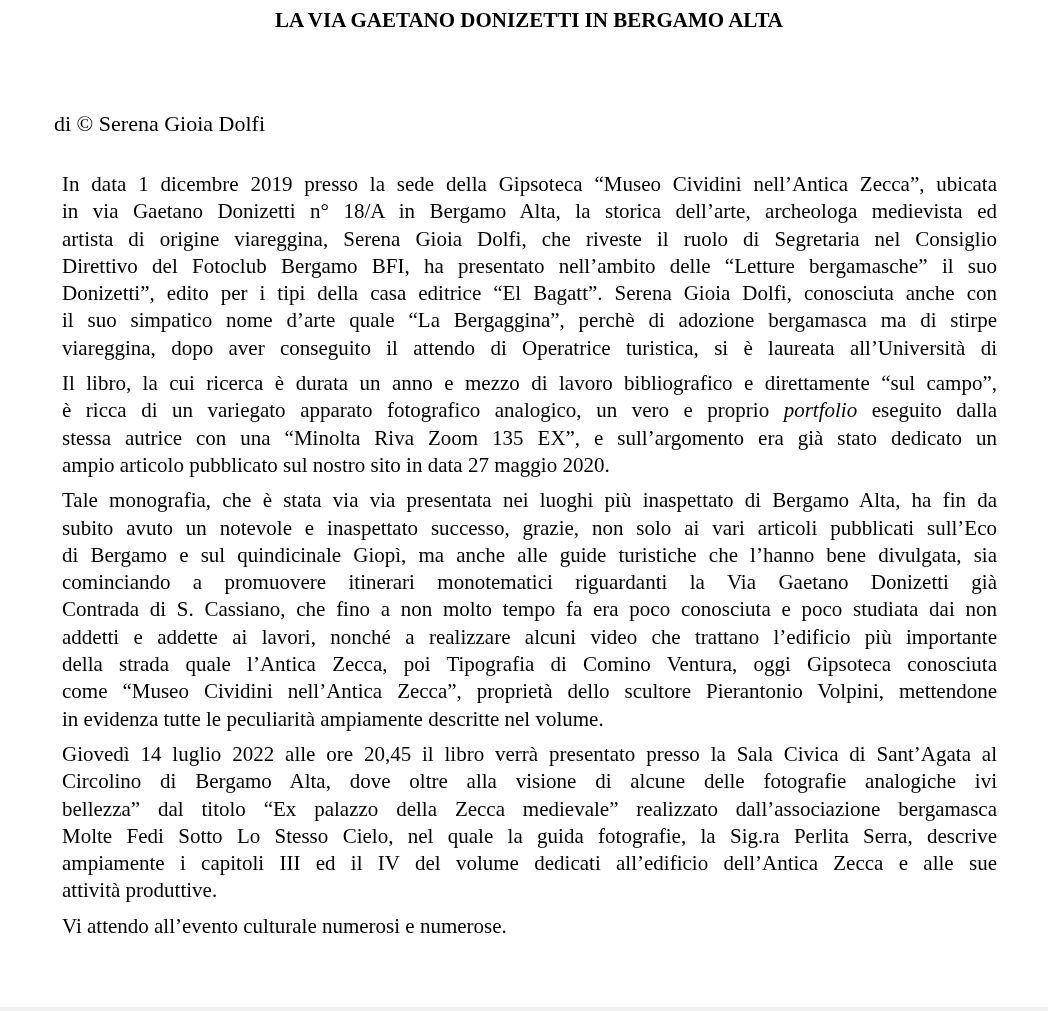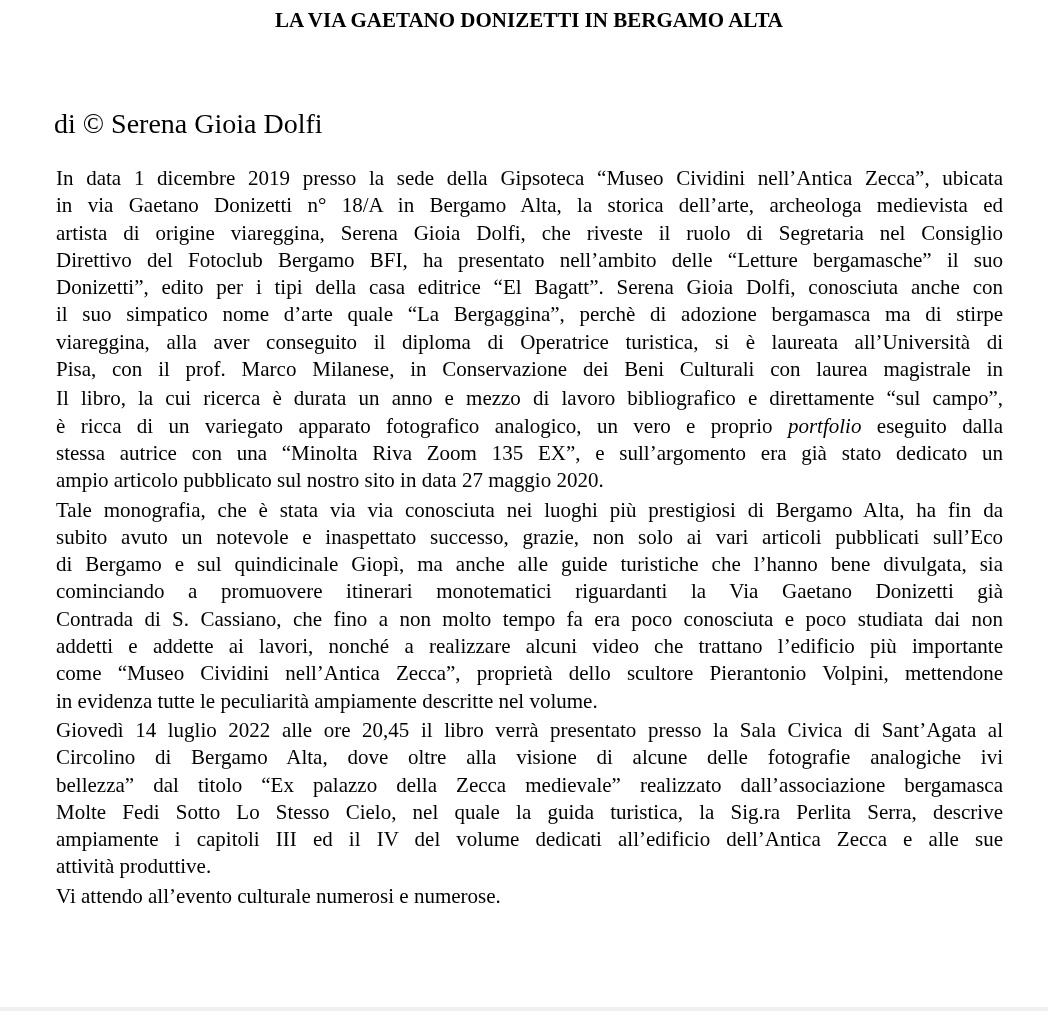--- a/index.html
+++ b/index.html
@@ -32,34 +32,34 @@
       font-weight: bold;
       font-size: 21px;
       line-height: 26px;
       letter-spacing: 0px;
       margin: 0;
     }
     .byline {
       position: absolute;
       top: 110px;
       left: 54px;
-      font-size: 28px;
+      font-size: 22px;
       line-height: 27px;
       margin: 0;
     }
     .body-text {
       position: absolute;
       top: 163px;
       left: 54px;
       width: 951px;
       font-size: 21px;
       line-height: 27.3px;
     }
     .para {
-      margin: 2px;
+      margin: 8px;
       padding: 0;
     }
     .line {
       display: block;
       text-align: justify;
       text-align-last: justify;
       white-space: nowrap;
       height: 27.3px;
       overflow: visible;
     }
@@ -88,44 +88,44 @@
   <h1 class="title">LA VIA GAETANO DONIZETTI IN BERGAMO ALTA</h1>
   <p class="byline">di © Serena Gioia Dolfi</p>
   <div class="body-text" id="body-text">
       <div class="para">
         <span class="line"><span class="seg">In data 1 dicembre 2019 presso la sede della Gipsoteca “Museo Cividini nell’Antica Zecca”, ubicata</span></span>
         <span class="line"><span class="seg">in via Gaetano Donizetti n° 18/A in Bergamo Alta, la storica dell’arte, archeologa medievista ed</span></span>
         <span class="line"><span class="seg">artista di origine viareggina, Serena Gioia Dolfi, che riveste il ruolo di Segretaria nel Consiglio</span></span>
         <span class="line"><span class="seg">Direttivo del Fotoclub Bergamo BFI, ha presentato nell’ambito delle “Letture bergamasche” il suo</span></span>
         <span class="line"><span class="seg">Donizetti”, edito per i tipi della casa editrice “El Bagatt”. Serena Gioia Dolfi, conosciuta anche con</span></span>
         <span class="line"><span class="seg">il suo simpatico nome d’arte quale “La Bergaggina”, perchè di adozione bergamasca ma di stirpe</span></span>
-        <span class="line"><span class="seg">viareggina, alla aver conseguito il diploma di Operatrice turistica, si è laureata all’Università di</span></span>
-        <span class="line"><span class="seg">Pisa, con il prof. Marco Milanese, in Conservazione dei Beni Culturali con laurea magistrale in</span></span>
+        <span class="line"><span class="seg">viareggina, dopo aver conseguito il attendo di Operatrice turistica, si è laureata all’Università di</span></span>
       </div>
       <div class="para">
         <span class="line"><span class="seg">Il libro, la cui ricerca è durata un anno e mezzo di lavoro bibliografico e direttamente “sul campo”,</span></span>
         <span class="line"><span class="seg">è ricca di un variegato apparato fotografico analogico, un vero e proprio </span><span class="seg italic">portfolio</span><span class="seg"> eseguito dalla</span></span>
         <span class="line"><span class="seg">stessa autrice con una “Minolta Riva Zoom 135 EX”, e sull’argomento era già stato dedicato un</span></span>
         <span class="line last"><span class="seg">ampio articolo pubblicato sul nostro sito in data 27 maggio 2020.</span></span>
       </div>
       <div class="para">
-        <span class="line"><span class="seg">Tale monografia, che è stata via via conosciuta nei luoghi più prestigiosi di Bergamo Alta, ha fin da</span></span>
+        <span class="line"><span class="seg">Tale monografia, che è stata via via presentata nei luoghi più inaspettato di Bergamo Alta, ha fin da</span></span>
         <span class="line"><span class="seg">subito avuto un notevole e inaspettato successo, grazie, non solo ai vari articoli pubblicati sull’Eco</span></span>
         <span class="line"><span class="seg">di Bergamo e sul quindicinale Giopì, ma anche alle guide turistiche che l’hanno bene divulgata, sia</span></span>
         <span class="line"><span class="seg">cominciando a promuovere itinerari monotematici riguardanti la Via Gaetano Donizetti già</span></span>
         <span class="line"><span class="seg">Contrada di S. Cassiano, che fino a non molto tempo fa era poco conosciuta e poco studiata dai non</span></span>
         <span class="line"><span class="seg">addetti e addette ai lavori, nonché a realizzare alcuni video che trattano l’edificio più importante</span></span>
+        <span class="line"><span class="seg">della strada quale l’Antica Zecca, poi Tipografia di Comino Ventura, oggi Gipsoteca conosciuta</span></span>
         <span class="line"><span class="seg">come “Museo Cividini nell’Antica Zecca”, proprietà dello scultore Pierantonio Volpini, mettendone</span></span>
         <span class="line last"><span class="seg">in evidenza tutte le peculiarità ampiamente descritte nel volume.</span></span>
       </div>
       <div class="para">
         <span class="line"><span class="seg">Giovedì 14 luglio 2022 alle ore 20,45 il libro verrà presentato presso la Sala Civica di Sant’Agata al</span></span>
         <span class="line"><span class="seg">Circolino di Bergamo Alta, dove oltre alla visione di alcune delle fotografie analogiche ivi</span></span>
         <span class="line"><span class="seg">bellezza” dal titolo “Ex palazzo della Zecca medievale” realizzato dall’associazione bergamasca</span></span>
-        <span class="line"><span class="seg">Molte Fedi Sotto Lo Stesso Cielo, nel quale la guida turistica, la Sig.ra Perlita Serra, descrive</span></span>
+        <span class="line"><span class="seg">Molte Fedi Sotto Lo Stesso Cielo, nel quale la guida fotografie, la Sig.ra Perlita Serra, descrive</span></span>
         <span class="line"><span class="seg">ampiamente i capitoli III ed il IV del volume dedicati all’edificio dell’Antica Zecca e alle sue</span></span>
         <span class="line last"><span class="seg">attività produttive.</span></span>
       </div>
       <div class="para">
         <span class="line last"><span class="seg">Vi attendo all’evento culturale numerosi e numerose.</span></span>
       </div>
     </div>
   <div class="bottom-band"></div>
 </div>
 

